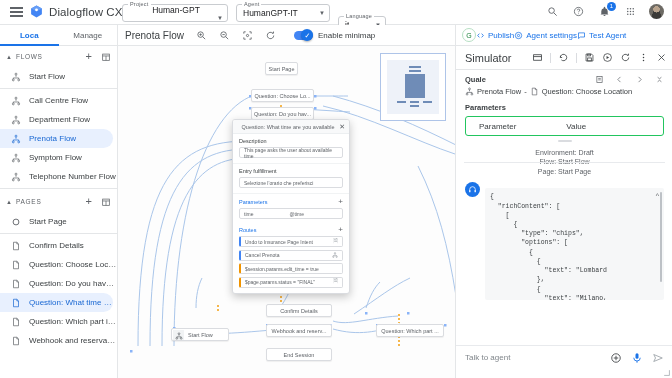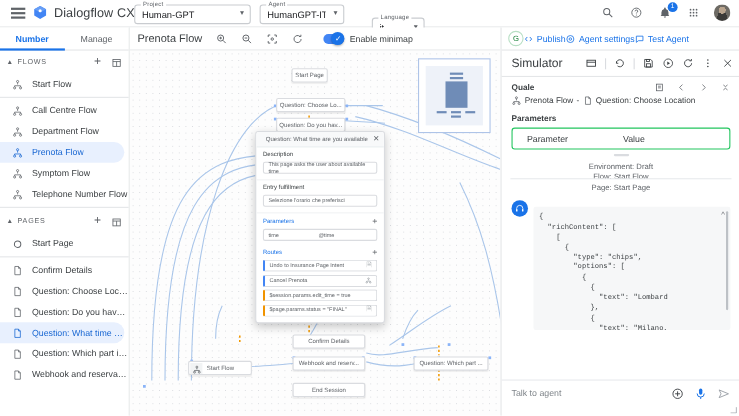--- a/index.html
+++ b/index.html
@@ -29,22 +29,22 @@
     display:flex; align-items:center; padding:0 4px 0 6px; background:#fff;
   }
   .field > .flabel {
     position:absolute; top:-4px; left:5px; background:#fff; padding:0 2px;
     font-size:5.5px; color:#5f6368; letter-spacing:.2px;
   }
   .field > .fval { font-size:8.5px; color:#202124; white-space:nowrap; overflow:hidden; }
   .caret {
     margin-left:auto; padding-left:6px; font-size:6px; color:#5f6368; line-height:1;
   }
-  .f-project { position:absolute; left:122px; top:4px; width:106px; }
-  .f-agent   { position:absolute; left:236px; top:4px; width:77px;justify-content:space-between; }
+  .f-project { position:absolute; left:122px; top:4px; width:106px;flex-direction:column; }
+  .f-agent   { position:absolute; left:236px; top:4px; width:94px;justify-content:space-between; }
   .f-lang    { position:absolute; left:338px; top:16px; width:48px; }
   .topicons { position:absolute; right:8px; top:4px; display:flex; align-items:center; gap:11px; }
   .ticon { width:15px; height:15px; position:relative; display:flex; align-items:center; justify-content:center;
            color:#5f6368; cursor:pointer; }
   .badge {
     position:absolute; top:-2px; right:-4px; min-width:9px; height:9px; border-radius:50%;
     background:#1a73e8; color:#fff; font-size:6px; line-height:9px; text-align:center; padding:0 1px;
   }
   .avatar { width:15px; height:15px; border-radius:50%; background:#6d6a64;
             background-image:radial-gradient(circle at 50% 35%, #b9a48e 0 26%, transparent 27%),
@@ -250,21 +250,21 @@
             <circle cx="18" cy="18" r="1.7"></circle>
         </svg>
       </div>
       <div class="avatar"></div>
     </div>
   </div>
 
   <div class="leftnav">
     <div class="bm-tabs">
       <div class="bm-tab active">
-        <span>Number</span>
+        <span>Loca</span>
       </div>
       <div class="bm-tab">
         <span>Manage</span>
       </div>
     </div>
 
     <div class="sec-head">
       <span class="sec-chev">▲</span>
       <span class="sec-title">Flows</span>
       <span class="sec-actions">

